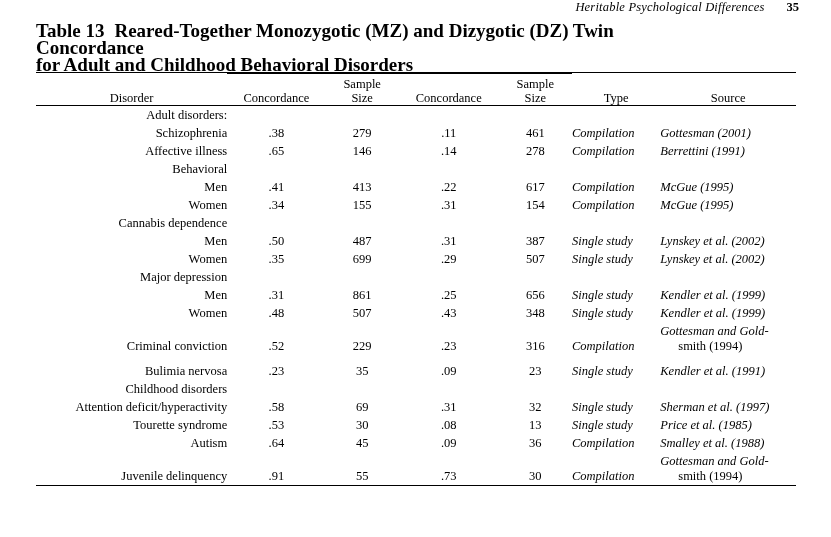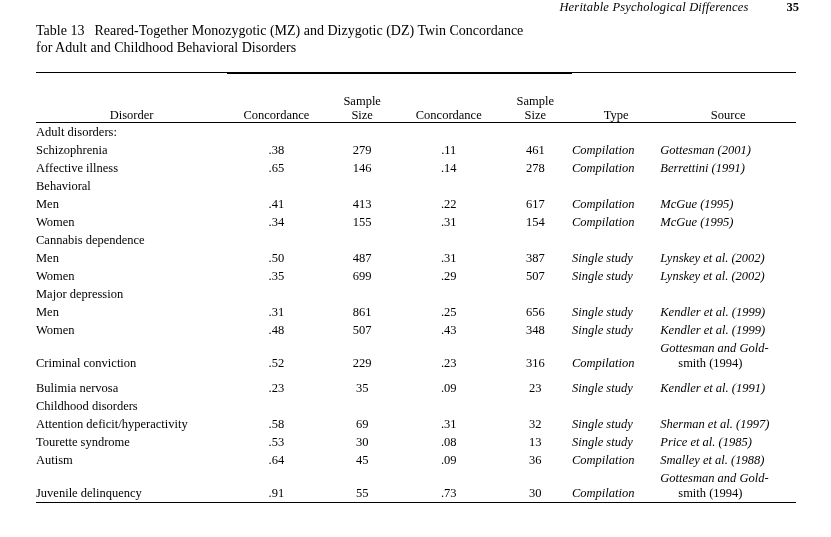--- a/index.html
+++ b/index.html
@@ -27,41 +27,40 @@
   
   .running-head {
     position: absolute;
     left: 32px;
     right: 32px;
     top: 0px;
     height: 16px;
     display: flex;
     justify-content: flex-end;
     align-items: flex-start;
-    gap: 16px;
   }
   .running-head .rh-title {
     font-style: italic;
     font-size: 12.5px;
     letter-spacing: .2px;
     margin-right: 22px;
   }
   .running-head .rh-page {
     font-weight: bold;
     font-size: 12.5px;
   }
 
   
   .caption {
     position: absolute;
     left: 36px;
     top: 22px;
     width: 610px;
-    font-weight: normal;
-    font-size: 14px;
+    font-weight: bold;
+    font-size: 19px;
     line-height: 17px;
   }
   .caption .cap-label {
     margin-right: 10px;
   }
 
   
   table.tbl {
     position: absolute;
     left: 36px;
@@ -116,34 +115,34 @@
     line-height: 0;
   }
   tr.group-rule td.spacer {
     height: 0;
     font-size: 0;
     line-height: 0;
   }
 
   tr.subhead td {
     text-align: center;
-    padding-top: 20px;
+    padding-top: 3px;
     line-height: 14px;
   }
   tr.subhead td.left-head { text-align: center; }
 
   tr.data td {
     padding-top: 1.5px;
     padding-bottom: 1.5px;
     line-height: 15px;
   }
   td.num { text-align: center; }
   td.type { text-align: left; padding-left: 10px; font-style: italic; }
   td.source { text-align: left; padding-left: 10px; }
-  td.disorder { text-align: left; }
+  td.disorder { text-align: right; }
 
   .ind0 { padding-left: 0px; }
   .ind1 { padding-left: 12px; font-family: Liberation Serif, serif; }
   .ind2 { padding-left: 26px; }
   .src-wrap { display: block; font-style: italic; }
   .src-second { display: block; padding-left: 18px; }
 
   .gap-row td {
     height: 7px;
     font-size: 0;

